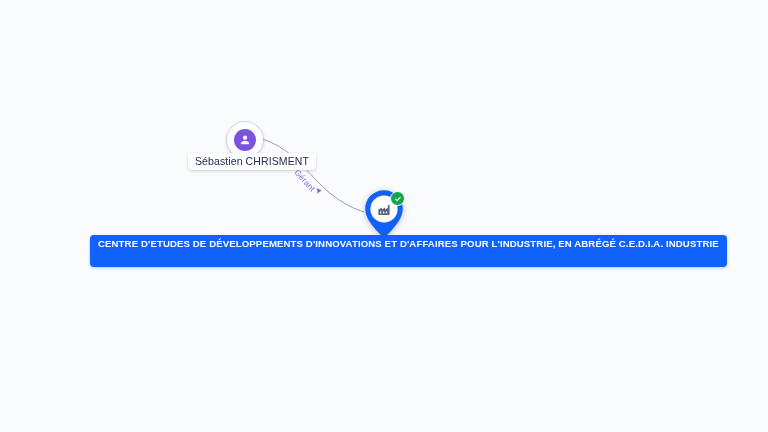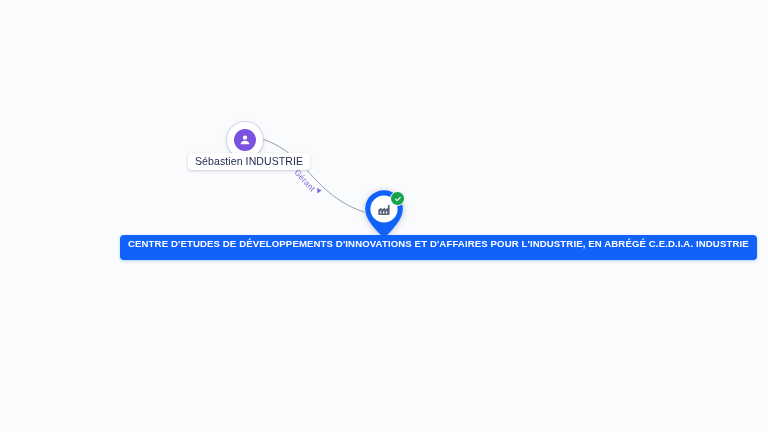--- a/index.html
+++ b/index.html
@@ -119,32 +119,31 @@
     align-items: center;
     justify-content: center;
   }
   .verified-badge svg { display: block; }
 
   
   #company-label {
     position: absolute;
     left: 90px;
     top: 235px;
-    height: 25px;
+    height: 32px;
     line-height: 18px;
     padding: 0 8px;
     background: #1062fb;
     border-radius: 4px;
     color: #ffffff;
     font-size: 9.6px;
     font-weight: 700;
     letter-spacing: .12px;
     white-space: nowrap;
     box-shadow: 0 1px 3px rgba(16, 98, 251, .32);
-    margin-left: 30px;
   }
 
   
   #edge-label {
     position: absolute;
     left: 299px;
     top: 168px;
     color: #8466d8;
     font-size: 8.2px;
     letter-spacing: .2px;
@@ -168,21 +167,21 @@
   <div id="person-node">
     <div class="node-ring"></div>
     <div class="person-disc">
       <svg width="14" height="14" viewBox="0 0 24 24">
         <circle cx="12" cy="8" r="3.7" fill="#ffffff"></circle>
         <path d="M4.6 19.2c0-3.9 3.3-6.1 7.4-6.1s7.4 2.2 7.4 6.1z" fill="#ffffff"></path>
       </svg>
     </div>
   </div>
 
-  <div id="person-label">Sébastien INDUSTRIE</div>
+  <div id="person-label">Sébastien CHRISMENT</div>
 
   <div id="company-node">
     <svg class="pin-shape" viewBox="0 0 44 50" xmlns="http://www.w3.org/2000/svg">
       <path d="M22 1.2C11.6 1.2 3.2 9.4 3.2 19.6c0 8.1 5.4 15.3 10.6 21.1 2.6 2.9 5.2 5.3 6.7 6.7a2.2 2.2 0 0 0 3 0c1.5-1.4 4.1-3.8 6.7-6.7 5.2-5.8 10.6-13 10.6-21.1C40.8 9.4 32.4 1.2 22 1.2z" fill="#1062fb"></path>
       <circle cx="22" cy="20" r="13.6" fill="#ffffff"></circle>
     </svg>
 
     <div class="pin-inner-disc">
       <svg width="15" height="15" viewBox="0 0 24 24">
         <path d="M2.2 20.6V11.8l5.4-3.1v3.1l5.4-3.1v3.1l5.4-3.1v11.9z" fill="#5c6478"></path>

